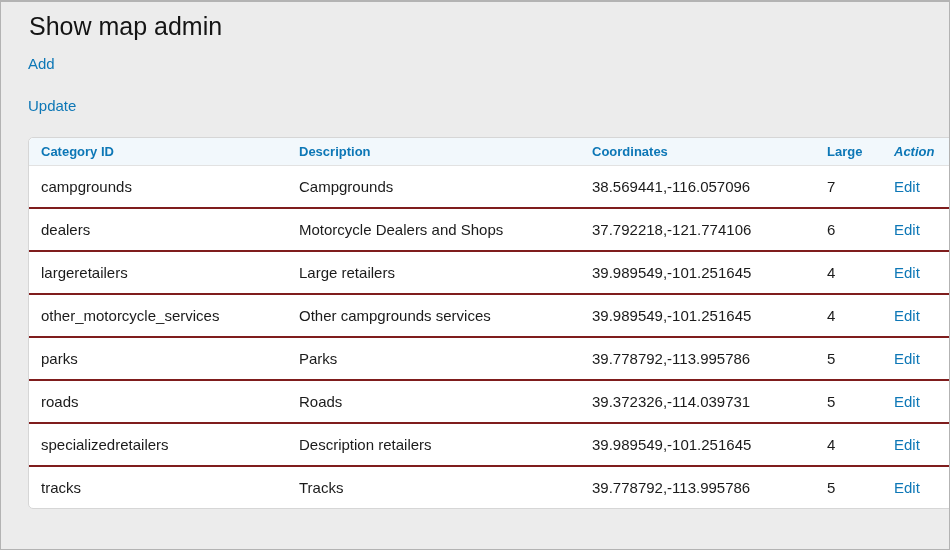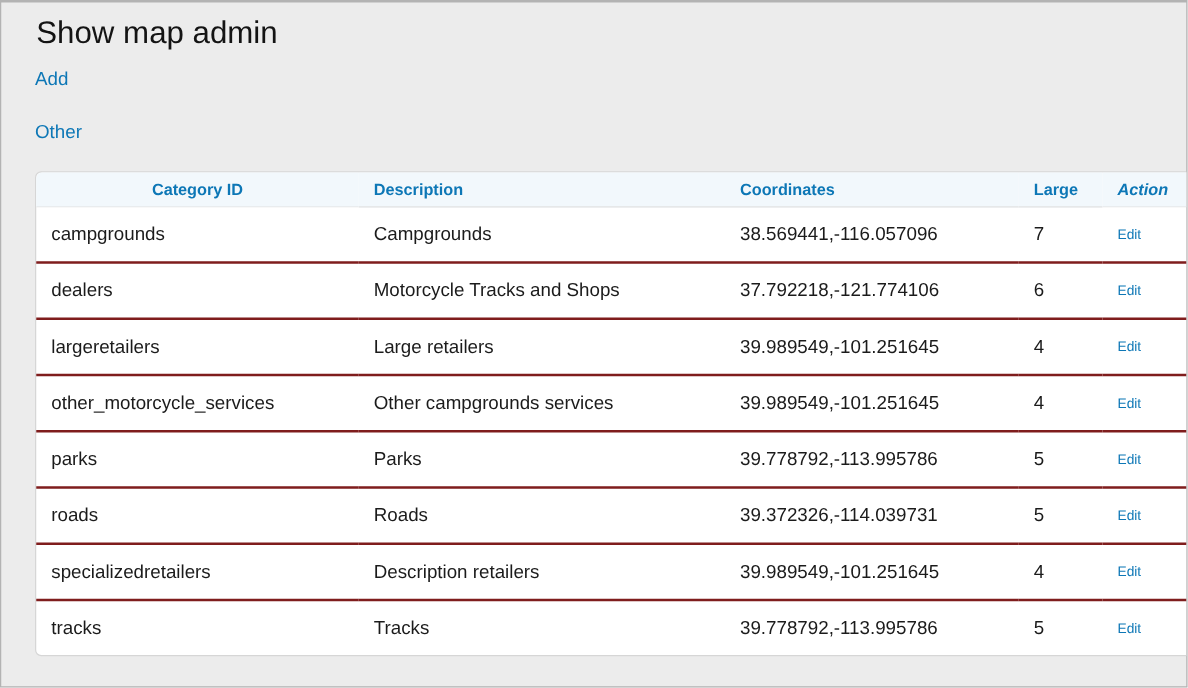--- a/index.html
+++ b/index.html
@@ -49,49 +49,49 @@
     background: var(--header-bg, #f2f8fc);
     color: var(--link, #0d77b6);
     font-size: 13px;
     font-weight: bold;
     text-align: left;
     padding: 6px 12px;
     line-height: 15px;
     border-bottom: 1px solid #e2e2e2;
     white-space: nowrap;
   }
-  th:first-child { border-top-left-radius: 5px; text-align: center; }
+  th:first-child { border-top-left-radius: 5px; }
   th:last-child { border-top-right-radius: 5px; font-style: italic; }
   td {
     font-size: 15px;
     line-height: 17px;
     padding: 12px 12px;
     border-bottom: 2px solid #7f1d1d;
     color: #1b1b1b;
     white-space: nowrap;
     overflow: hidden;
   }
   tr:last-child td { border-bottom: none; }
   tr:last-child td:first-child { border-bottom-left-radius: 5px; }
   tr:last-child td:last-child { border-bottom-right-radius: 5px; }
-  td a.edit-link { font-size: 11px; }
+  td a.edit-link { font-size: 15px; }
 </style>
 </head>
 <body>
 
 <div class="content">
 
   <h1 class="page-title">Show map admin</h1>
 
   <div class="link-row-add">
     <a href="#" class="action-link">Add</a>
   </div>
 
   <div class="link-row-update">
-    <a href="#" class="action-link">Other</a>
+    <a href="#" class="action-link">Update</a>
   </div>
 
   <table class="data-table">
     <colgroup>
       <col class="c1">
         <col class="c2">
         <col class="c3">
         <col class="c4">
         <col class="c5">
     </colgroup>
@@ -111,21 +111,21 @@
           <td>Campgrounds</td>
           <td>38.569441,-116.057096</td>
           <td>7</td>
           <td>
             <a href="#" class="edit-link">Edit</a>
           </td>
         </tr>
 
         <tr>
           <td>dealers</td>
-          <td>Motorcycle Tracks and Shops</td>
+          <td>Motorcycle Dealers and Shops</td>
           <td>37.792218,-121.774106</td>
           <td>6</td>
           <td>
             <a href="#" class="edit-link">Edit</a>
           </td>
         </tr>
 
         <tr>
           <td>largeretailers</td>
           <td>Large retailers</td>

